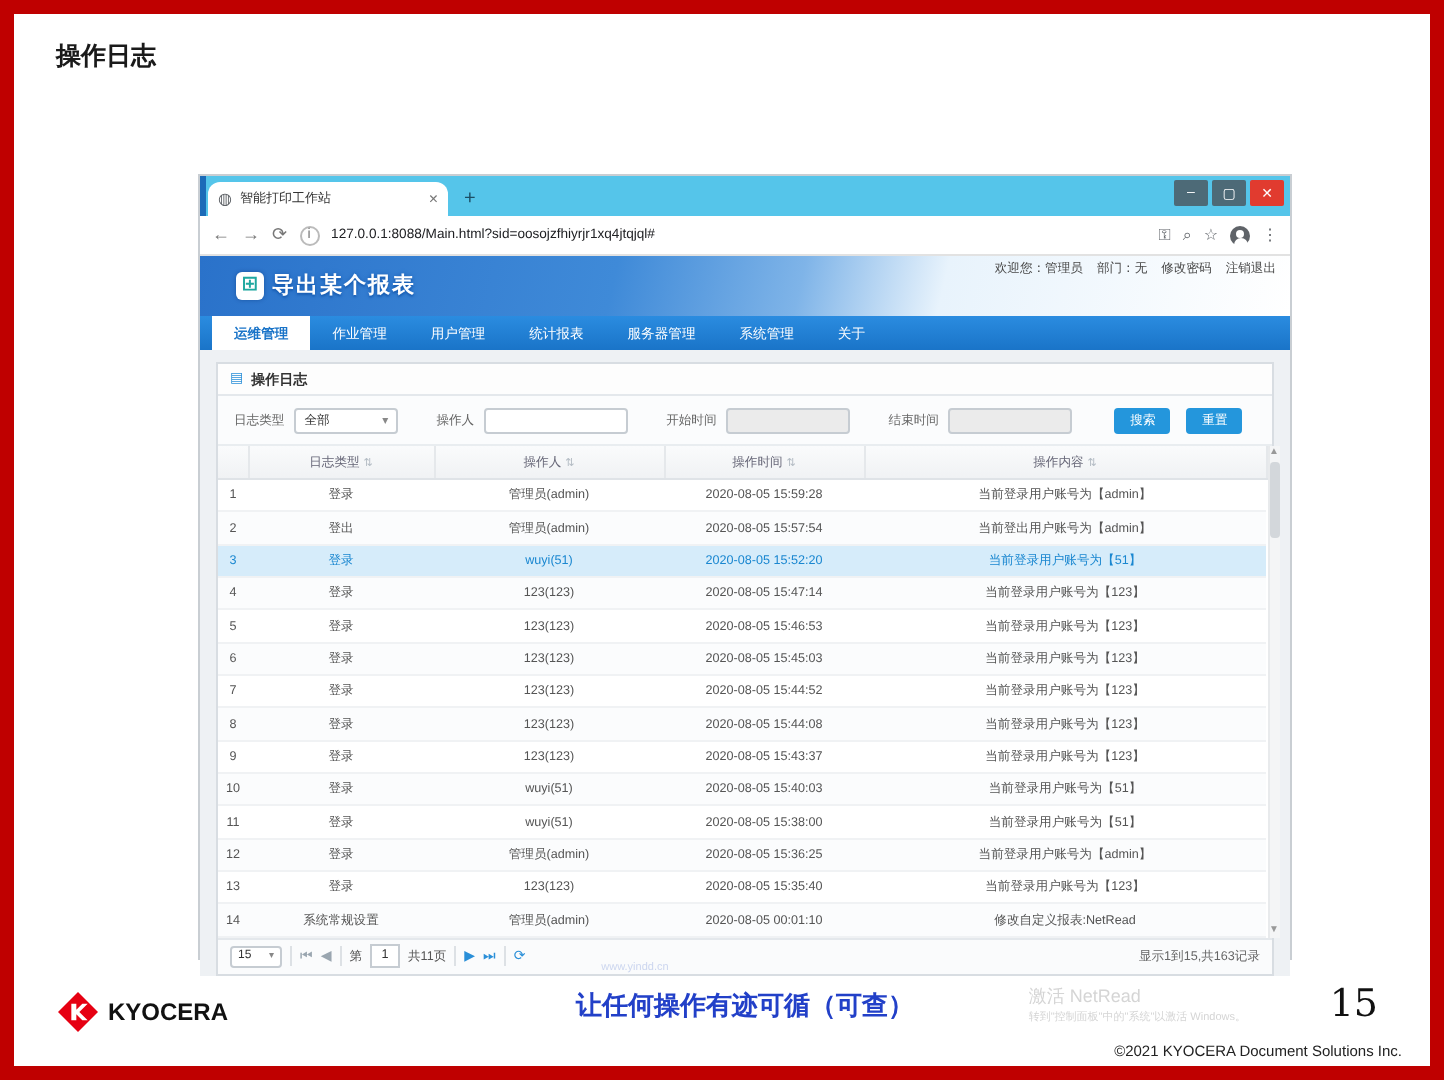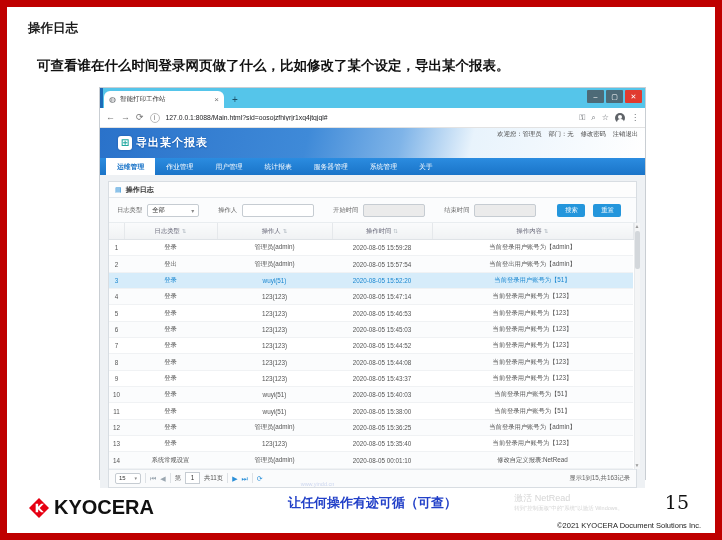--- a/index.html
+++ b/index.html
@@ -82,31 +82,30 @@
 
   .bottom-strip{flex:1;position:relative;background:linear-gradient(#f4f6f8,#ffffff);}
   .slogan{position:absolute;left:0;right:0;top:6px;text-align:center;font-size:13px;font-weight:bold;color:#2240c8;}
   .wm-activate{position:absolute;right:14px;top:4px;color:#d5d5d5;}
   .wm-activate .l1{font-size:9px;}
   .wm-activate .l2{font-size:5.5px;}
   .wm-site{position:absolute;left:0;right:110px;bottom:1px;text-align:center;font-size:5.5px;color:#ccd6ef;}
 
   
   .kyocera{position:absolute;left:22px;top:489px;display:flex;align-items:center;gap:5px;}
-  .kyocera-text{font-size:20px;font-weight:800;letter-spacing:0px;color:#111;font-family:"Liberation Sans",sans-serif;}
+  .kyocera-text{font-size:12px;font-weight:800;letter-spacing:0px;color:#111;font-family:"Liberation Sans",sans-serif;}
   .page-number{position:absolute;right:26px;top:484px;font-size:19px;color:#111;font-family:"DejaVu Serif","Liberation Serif",serif;}
   .copyright{position:absolute;right:14px;top:514px;font-size:7.5px;color:#222;}
 </style>
 </head>
 <body>
 
 <div class="slide">
 
   <div class="slide-title">操作日志</div>
-  <div class="slide-body">可查看谁在什么时间登录网页做了什么，比如修改了某个设定，导出某个报表。</div>
 
   <div class="browser">
 
     <div class="tabbar">
       <div class="tab-sliver"></div>
       <div class="tab">
         <span class="tab-favicon">◍</span>
         <span class="tab-title">智能打印工作站</span>
         <span class="tab-close">×</span>
       </div>

